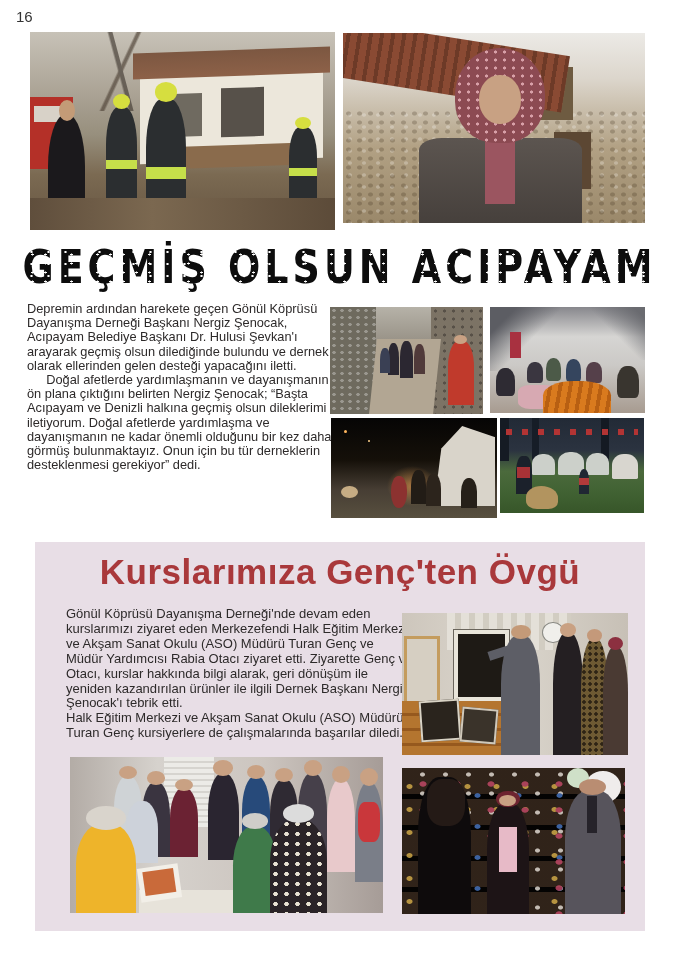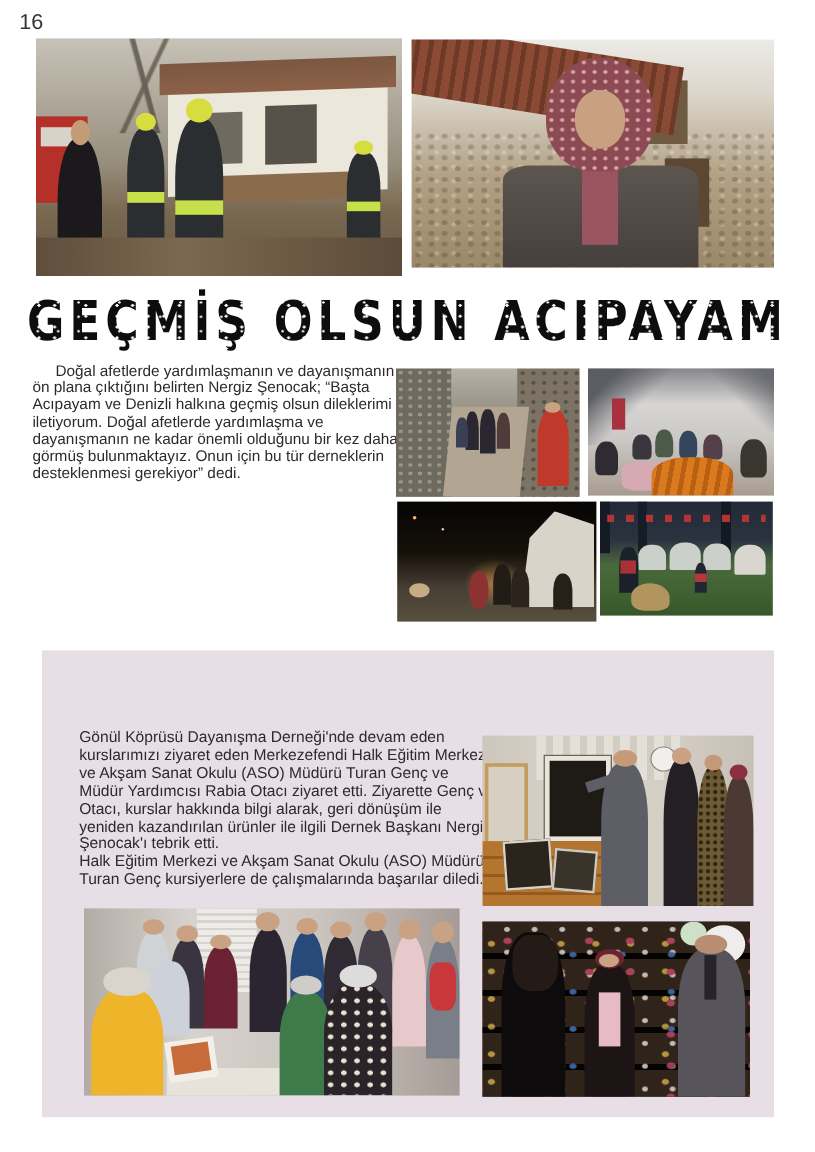--- a/index.html
+++ b/index.html
@@ -1,18 +1,18 @@
 <!DOCTYPE html>
 <html><head>
 <meta charset="utf-8">
 <style>
   html,body{margin:0;padding:0;background:#fff;}
   .page{position:relative;width:679px;height:960px;background:#ffffff;overflow:hidden;
         font-family:"Liberation Sans",sans-serif;}
-  .pagenum{position:absolute;left:16px;top:8px;font-size:18px;color:#333;text-align:right;}
+  .pagenum{position:absolute;left:16px;top:8px;font-size:15px;color:#333;text-align:right;}
 
   
   .ph{position:absolute;overflow:hidden;background:#999;}
   .ph i,.ph b{position:absolute;display:block;}
 
   
   .ph-fire{left:30px;top:32px;width:305px;height:198px;
     background:linear-gradient(180deg,#c7c2b7 0%,#aaa294 32%,#978f7d 52%,#7b6a52 72%,#655441 100%);}
   .ph-fire .branches{left:0;top:0;width:60%;height:40%;
     background:
@@ -258,20 +258,21 @@
       <i class="scarf"></i>
       <i class="face"></i>
   </div>
 
   <div class="h1wrap">
     <span class="h1" style="color: rgb(13, 13, 13);">GEÇMİŞ OLSUN ACIPAYAM</span>
     <i class="h1holes"></i>
   </div>
 
   <div class="article art1">
+    <p>Depremin ardından harekete geçen Gönül Köprüsü Dayanışma Derneği Başkanı Nergiz Şenocak, Acıpayam Belediye Başkanı Dr. Hulusi Şevkan'ı arayarak geçmiş olsun dilediğinde bulundu ve dernek olarak ellerinden gelen desteği yapacağını iletti.</p>
     <p class="ind">Doğal afetlerde yardımlaşmanın ve dayanışmanın ön plana çıktığını belirten Nergiz Şenocak; “Başta Acıpayam ve Denizli halkına geçmiş olsun dileklerimi iletiyorum. Doğal afetlerde yardımlaşma ve dayanışmanın ne kadar önemli olduğunu bir kez daha görmüş bulunmaktayız. Onun için bu tür derneklerin desteklenmesi gerekiyor” dedi.</p>
   </div>
 
   <div class="ph ph-street">
     <i class="lw"></i>
       <i class="rw"></i>
       <i class="path"></i>
     <i class="pp p1"></i>
       <i class="pp p2"></i>
       <i class="pp p3"></i>
@@ -317,20 +318,21 @@
     <i class="person">
         <b></b>
       </i>
       <i class="child">
         <b></b>
       </i>
       <i class="dog"></i>
   </div>
 
   <div class="panel" style="background: rgb(232, 222, 230);"></div>
+  <div class="h2" style="color: rgb(169, 56, 59);">Kurslarımıza Genç'ten Övgü</div>
 
   <div class="article art2">
     <p>Gönül Köprüsü Dayanışma Derneği'nde devam eden kurslarımızı ziyaret eden Merkezefendi Halk Eğitim Merkezi ve Akşam Sanat Okulu (ASO) Müdürü Turan Genç ve Müdür Yardımcısı Rabia Otacı ziyaret etti. Ziyarette Genç ve Otacı, kurslar hakkında bilgi alarak, geri dönüşüm ile yeniden kazandırılan ürünler ile ilgili Dernek Başkanı Nergiz Şenocak'ı tebrik etti.</p>
     <p>Halk Eğitim Merkezi ve Akşam Sanat Okulu (ASO) Müdürü Turan Genç kursiyerlere de çalışmalarında başarılar diledi.</p>
   </div>
 
   <div class="ph ph-group">
     <i class="win"></i>
     <i class="pp q1">
         <b></b>

